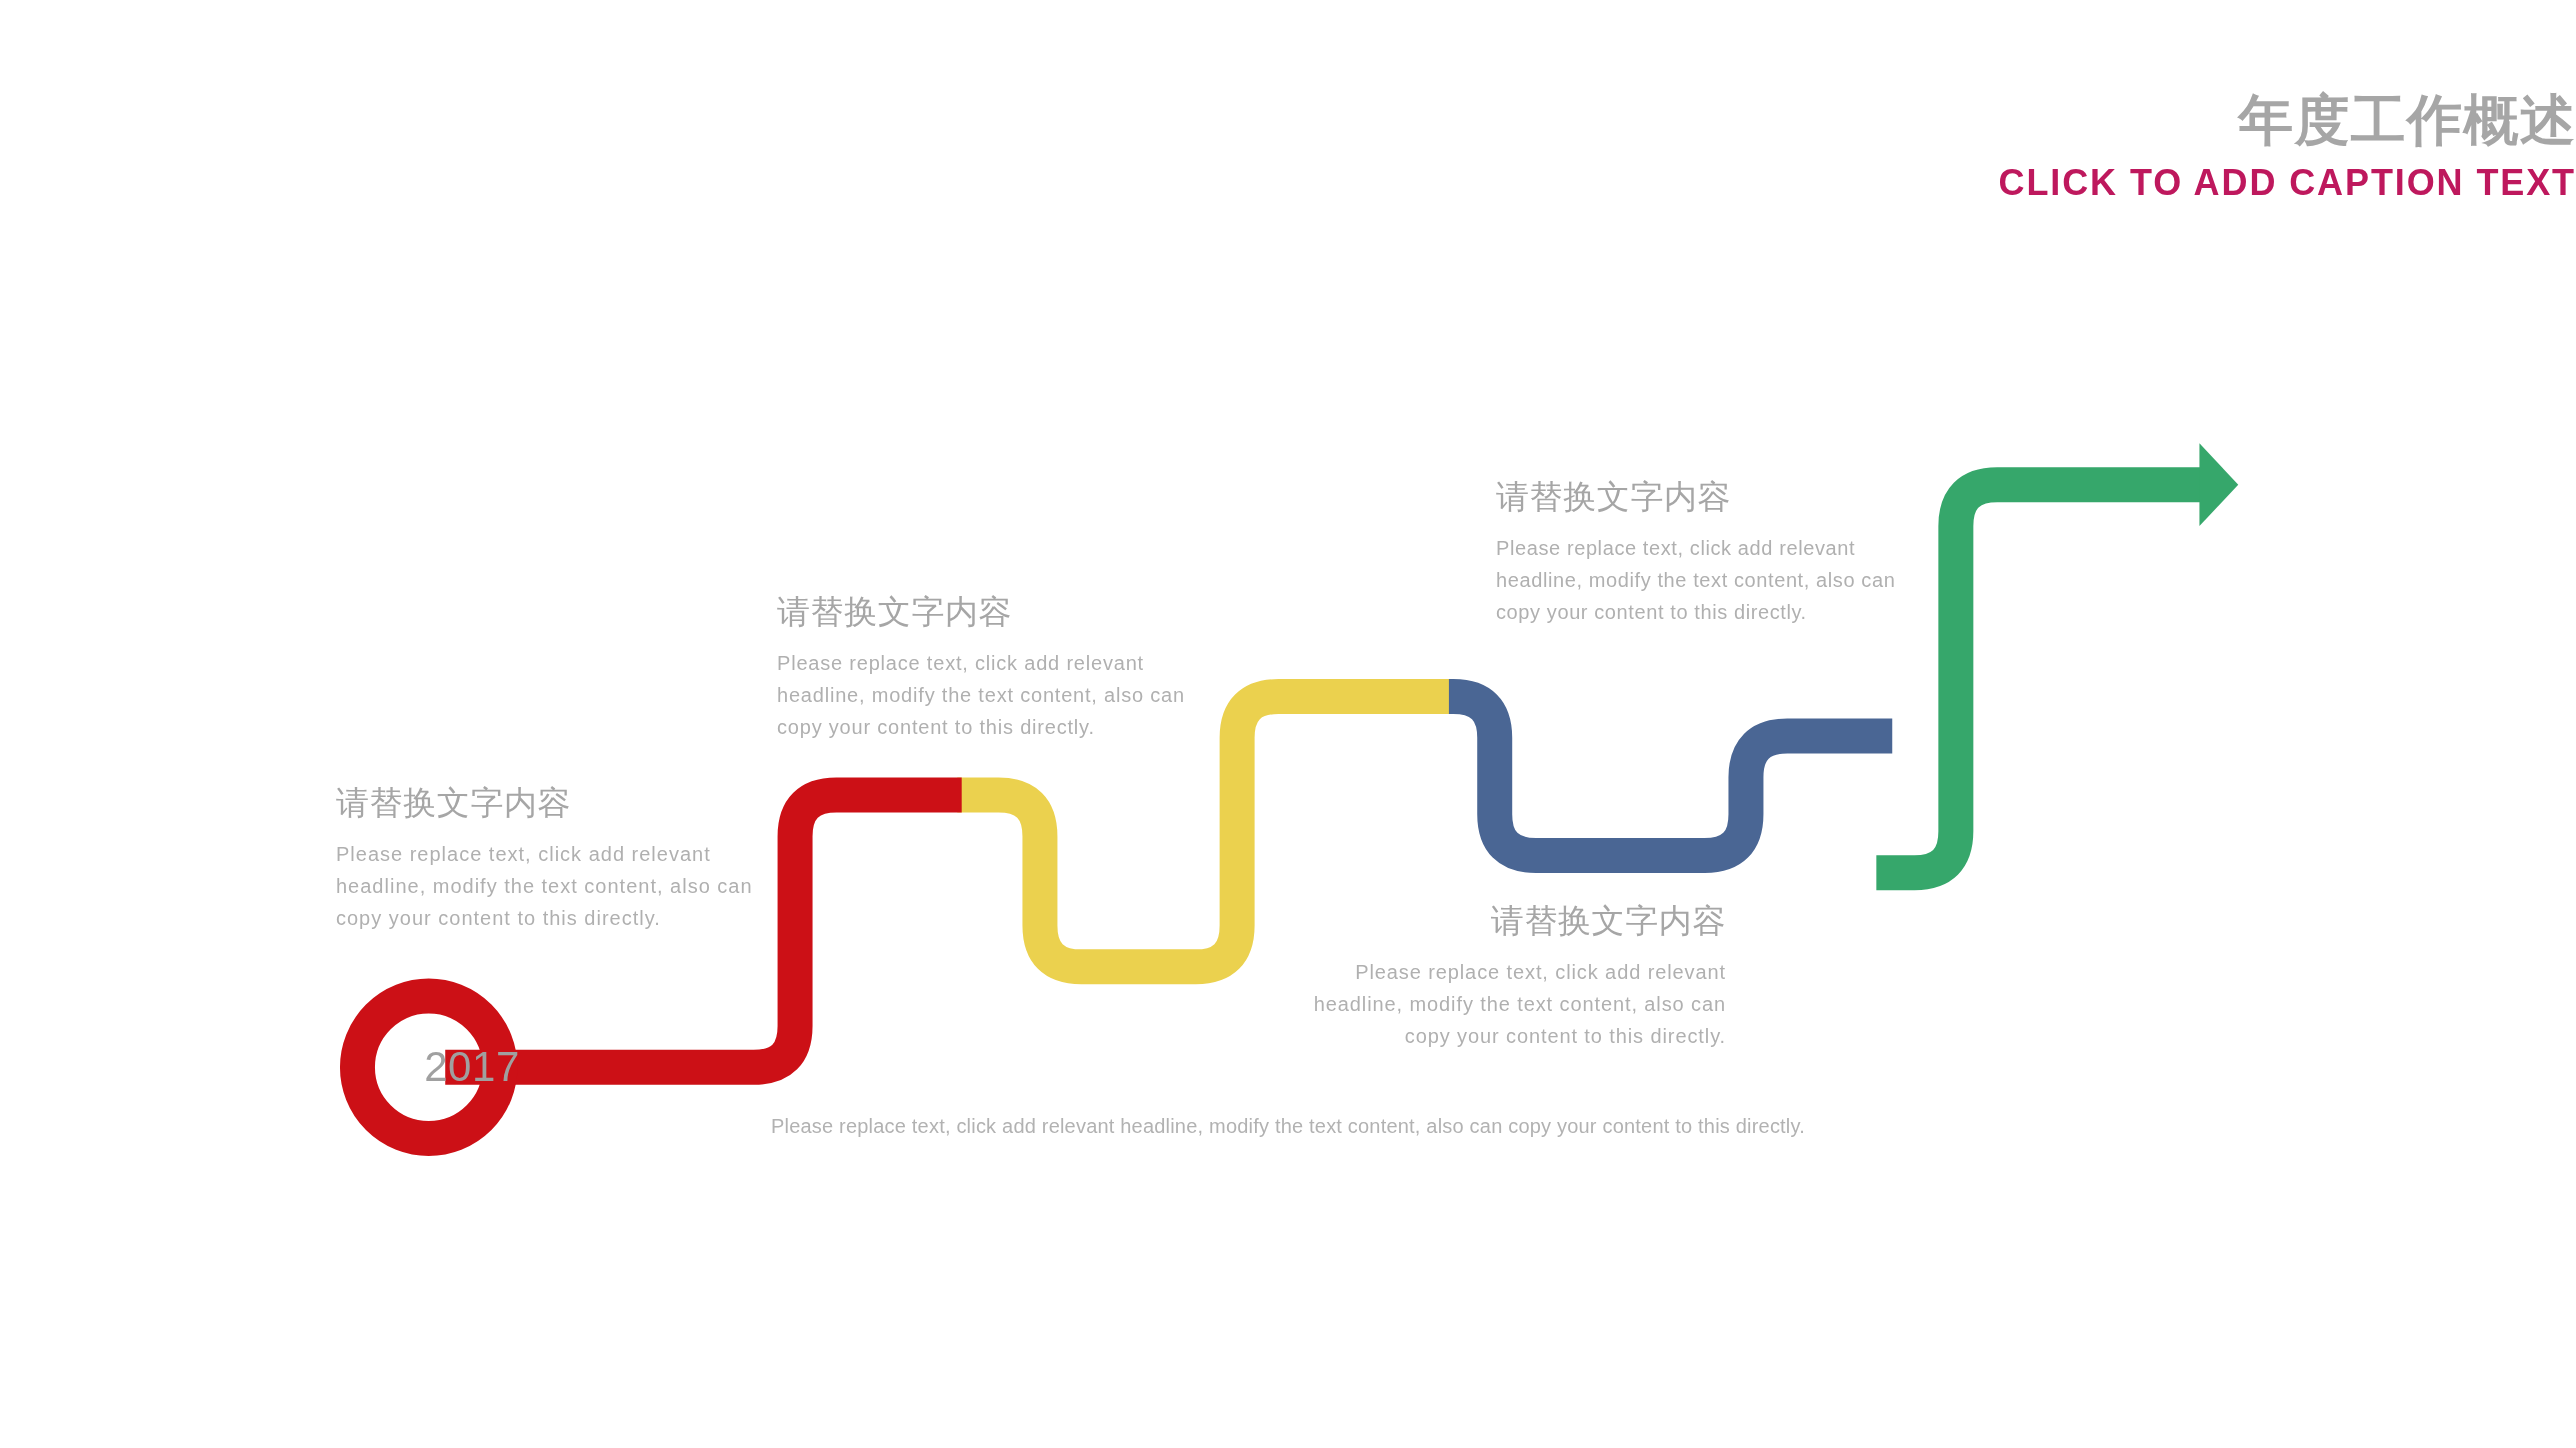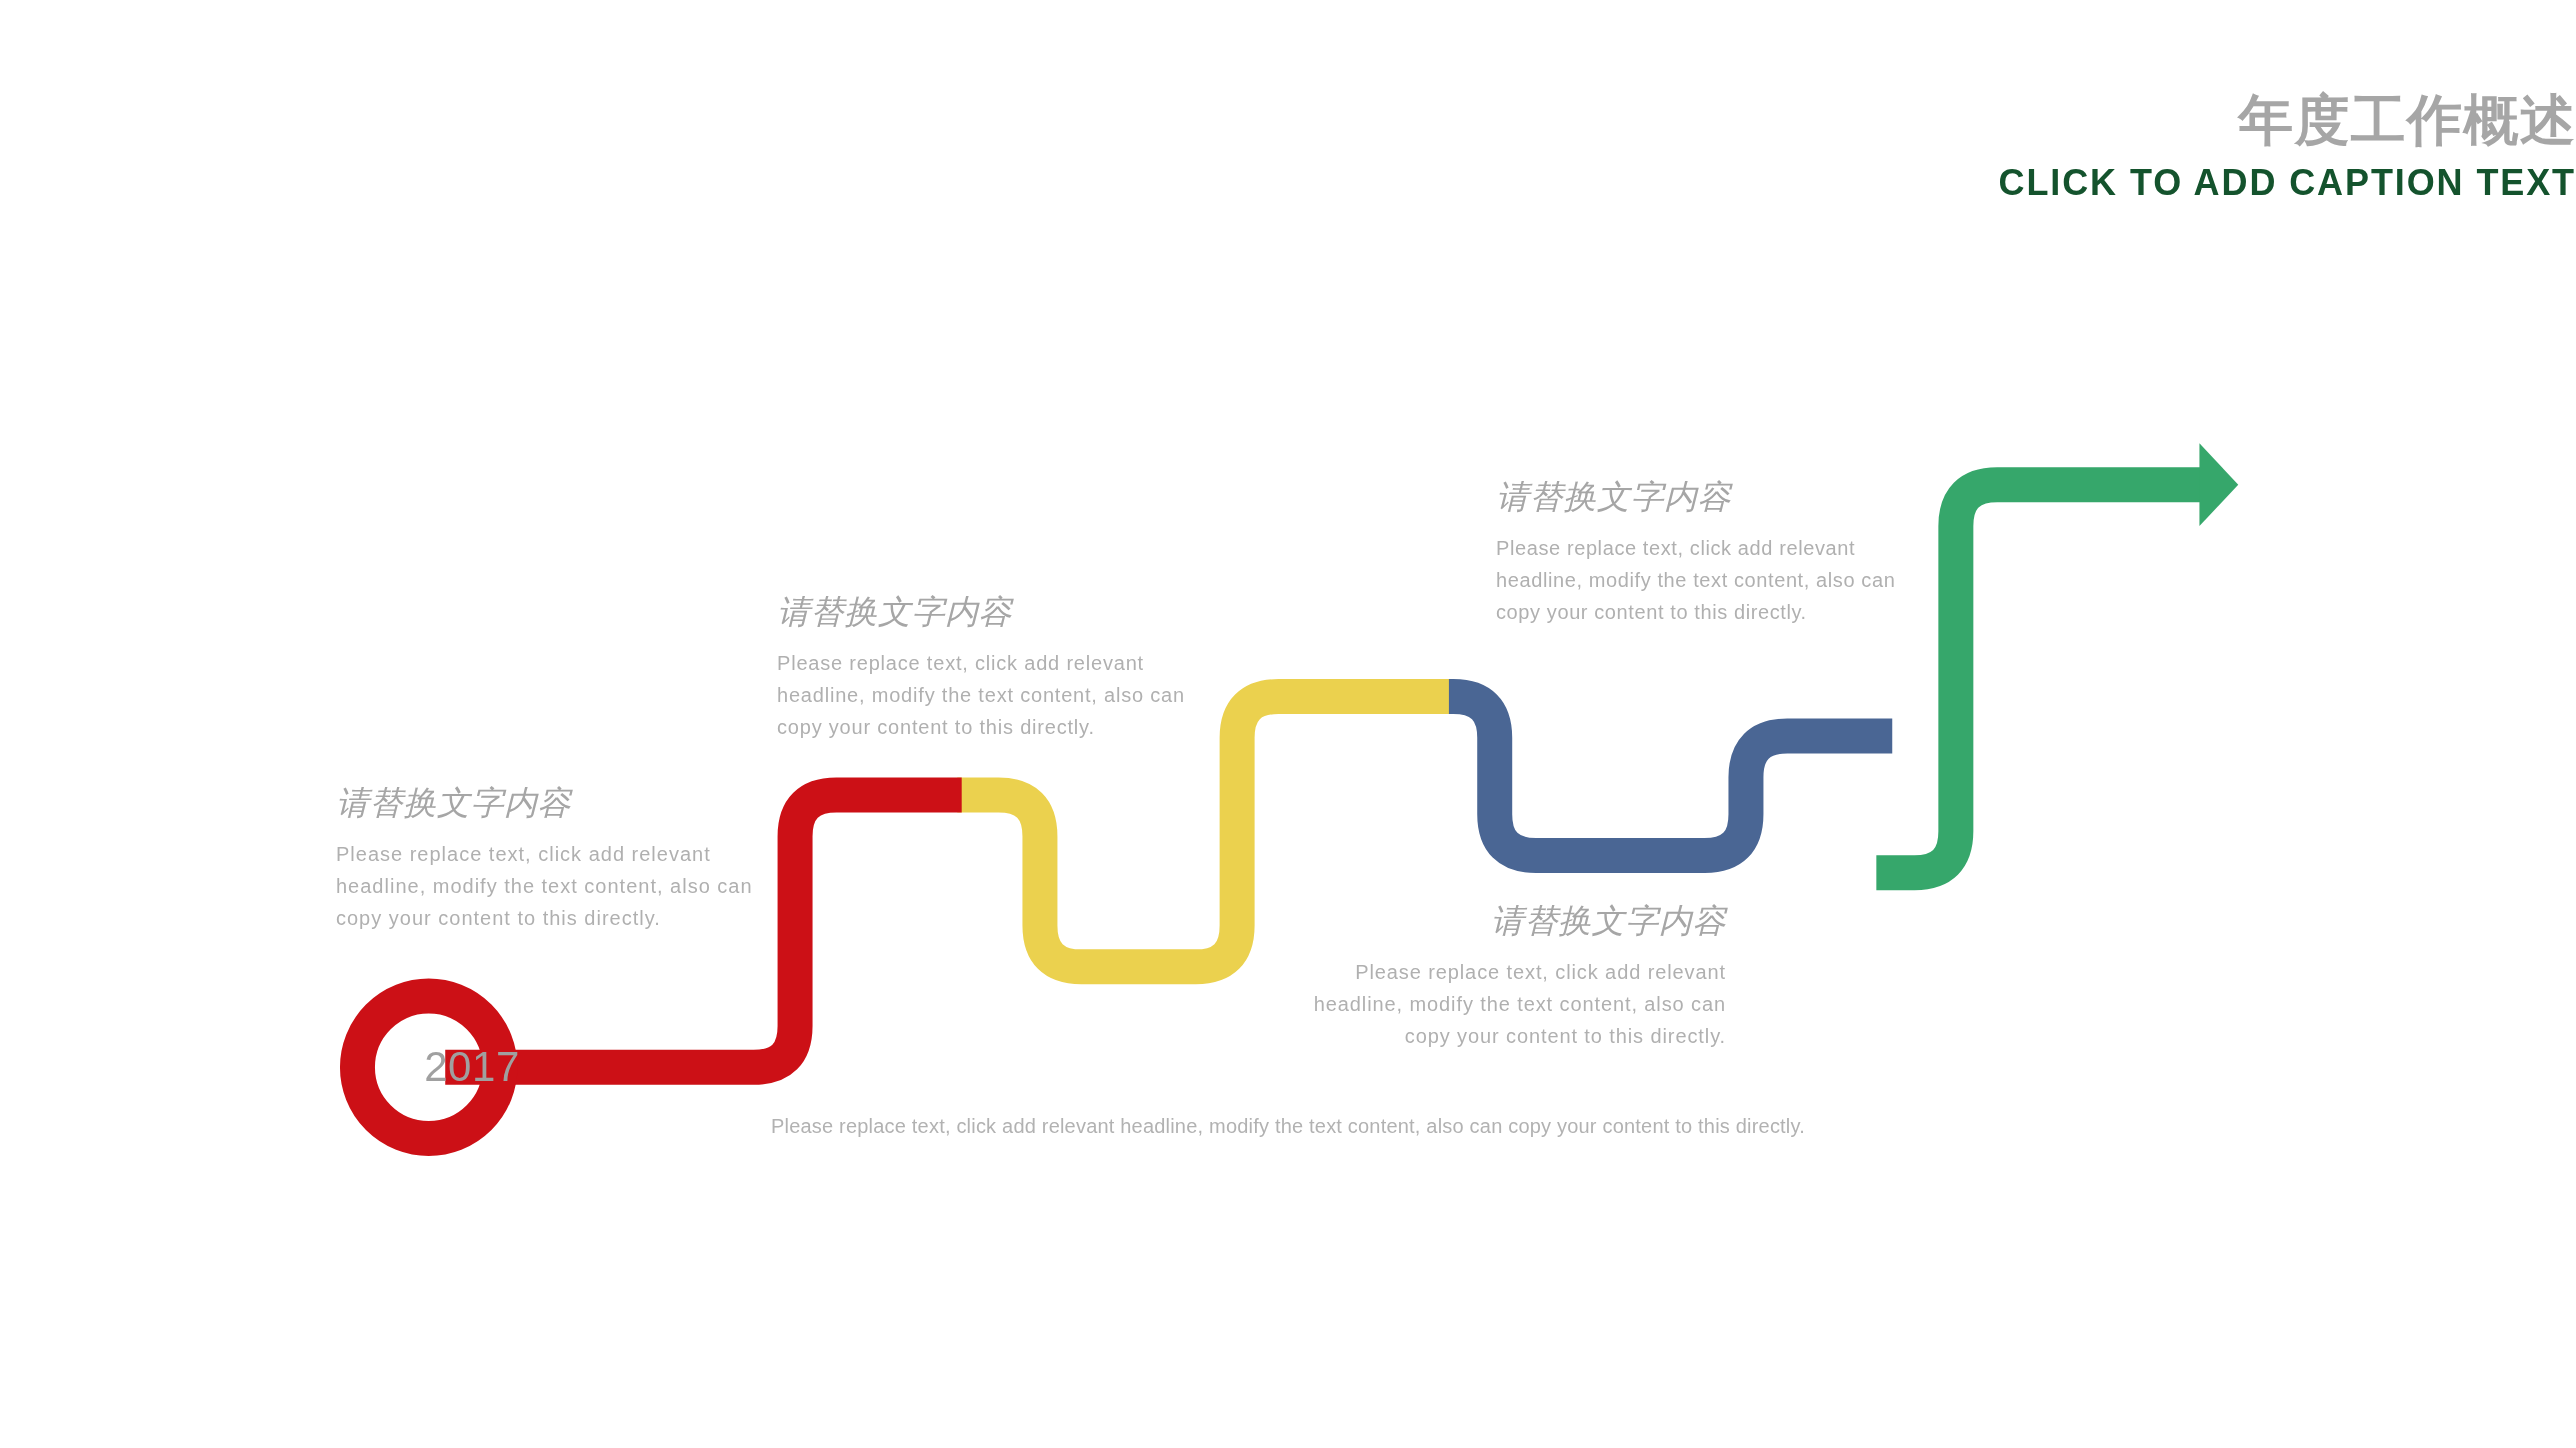--- a/index.html
+++ b/index.html
@@ -29,21 +29,21 @@
     font-size: 55px;
     font-weight: bold;
     color: #a6a6a6;
     letter-spacing: 1.3px;
     line-height: 1.12;
     margin: 0;
   }
   #slide-subtitle {
     font-size: 36px;
     font-weight: bold;
-    color: #14532d;
+    color: #be185d;
     letter-spacing: 1.9px;
     line-height: 1.2;
     margin: 9px 0 0 0;
   }
 
   
   #diagram {
     position: absolute;
     left: 0;
     top: 0;
@@ -76,21 +76,20 @@
   .step-block {
     position: absolute;
   }
   .step-heading {
     font-size: 33px;
     color: #a6a6a6;
     line-height: 1.18;
     margin: 0 0 16.5px 0;
     letter-spacing: 0.6px;
     white-space: nowrap;
-    font-style: italic;
   }
   .step-body {
     font-size: 20px;
     color: #b0b0b0;
     line-height: 1.58;
     margin: 0;
     letter-spacing: 0.4px;
   }
 
   #step-1 { left: 336px; top: 784px; width: 420px; }

